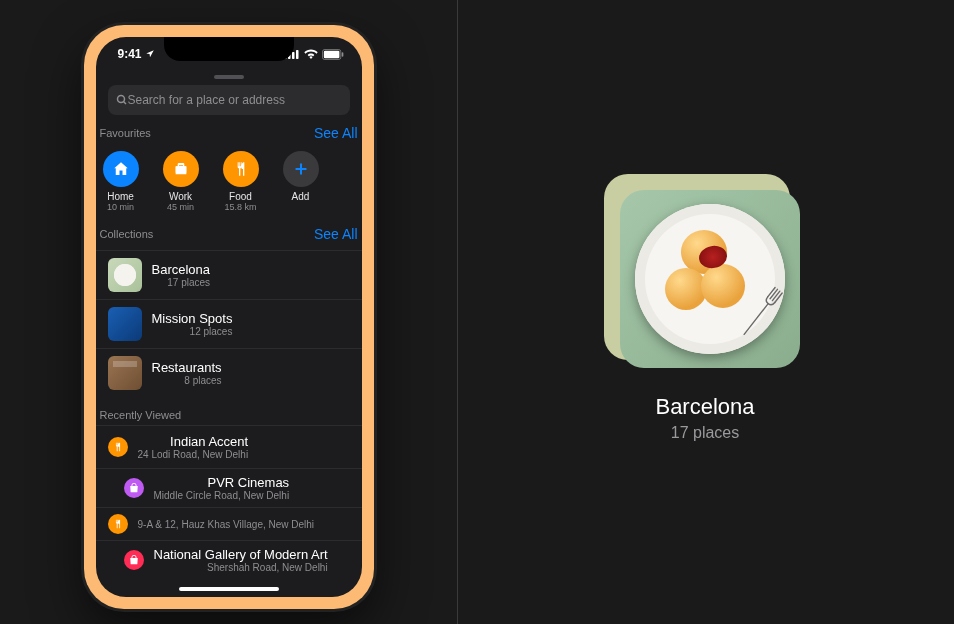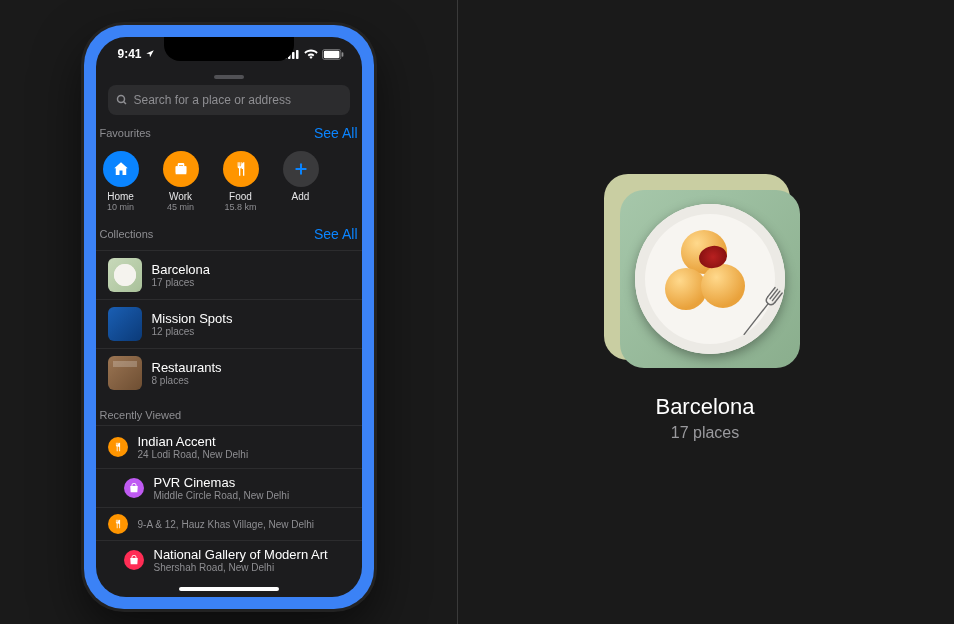--- a/index.html
+++ b/index.html
@@ -34,25 +34,26 @@
     height: 624px;
     display: flex;
     align-items: center;
     justify-content: center;
     flex-direction: column;
   }
   
   .phone {
     width: 290px;
     height: 584px;
-    background: #3b82f6;
+    background: #fdba74;
     border-radius: 40px;
     padding: 12px;
     position: relative;
     box-shadow: 0 0 0 3px #222, 0 20px 50px rgba(0,0,0,0.6);
+    text-align: right;
   }
   .screen {
     width: 100%;
     height: 100%;
     background: #1c1c1e;
     border-radius: 30px;
     overflow: hidden;
     position: relative;
     color: #fff;
   }
@@ -87,21 +88,21 @@
     margin: 4px auto 6px;
   }
   .search-bar {
     margin: 0 12px;
     background: #2c2c2e;
     border-radius: 8px;
     height: 30px;
     display: flex;
     align-items: center;
     padding: 0 8px;
-    gap: 6px;
+    gap: 0;
     color: #8e8e92;
     font-size: 12px;
   }
   .section {
     padding: 10px 4px 0;
   }
   .section-header {
     display: flex;
     justify-content: space-between;
     align-items: center;

